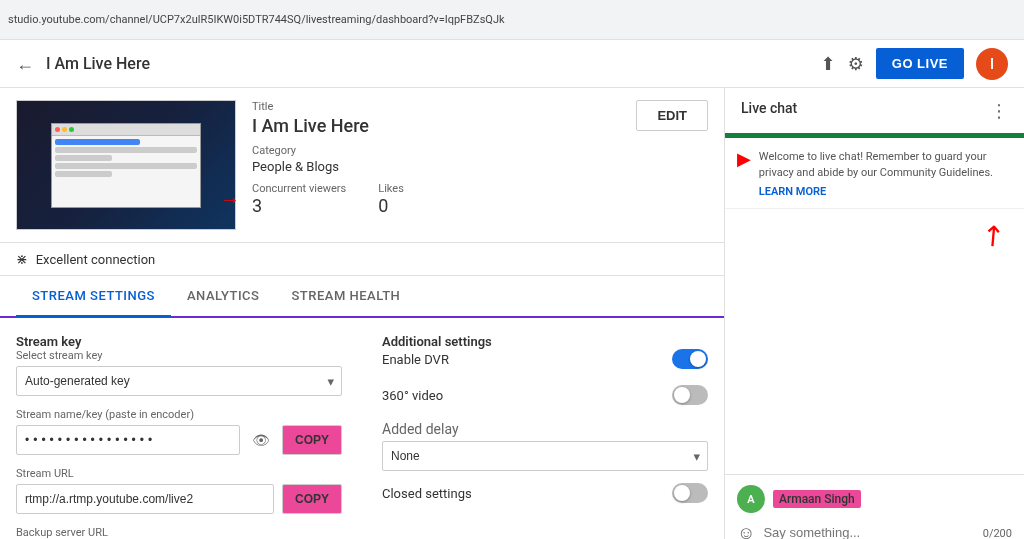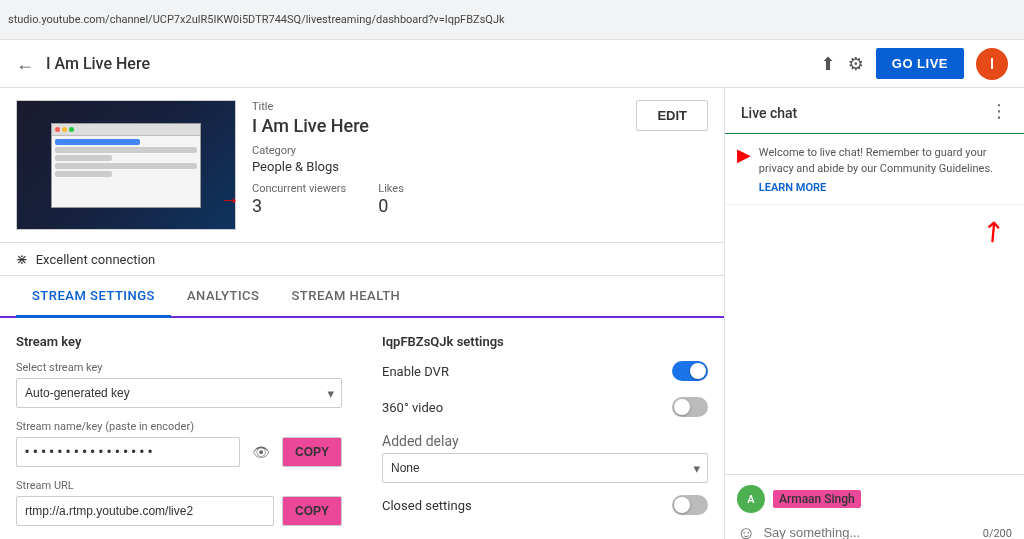--- a/index.html
+++ b/index.html
@@ -271,21 +271,20 @@
       padding: 16px;
       gap: 40px;
       background: #fff;
     }
     .left-col { flex: 1; }
     .right-col { flex: 1; }
 
     .section-title {
       font-size: 13px;
       font-weight: 600;
-      margin-bottom: 12px;
       color: #333;
     }
     .field-label {
       font-size: 11px;
       color: #666;
       margin-bottom: 4px;
     }
     .field-row {
       display: flex;
       align-items: center;
@@ -384,24 +383,24 @@
     .right-panel {
       width: 300px;
       border-left: 1px solid #e0e0e0;
       background: #fff;
       display: flex;
       flex-direction: column;
       flex-shrink: 0;
     }
     .chat-header {
       display: flex;
-      align-items: flex-end;
+      align-items: flex-start;
       justify-content: space-between;
       padding: 12px 16px;
-      border-bottom: 1px solid #15803d;
+      border-bottom: 5px solid #15803d;
     }
     .chat-title {
       font-size: 14px;
       font-weight: 500;
     }
     .chat-more-icon {
       color: #666;
       cursor: pointer;
       font-size: 18px;
     }
@@ -610,21 +609,21 @@
         <div class="field-row">
           <input type="text" class="field-input" value="rtmp://a.rtmp.youtube.com/live2" style="">
           <button class="copy-btn">COPY</button>
         </div>
 
         <div class="field-label">Backup server URL</div>
 
       </div>
 
       <div class="right-col">
-        <div class="section-title">IqpFBZsQJk settings</div>
+        <div class="section-title">Additional settings</div>
 
         <div class="setting-row">
           <span class="setting-label">Enable DVR</span>
           <div class="toggle on">
             <div class="toggle-knob"></div>
           </div>
         </div>
 
         <div class="setting-row">
           <span class="setting-label">360° video</span>

